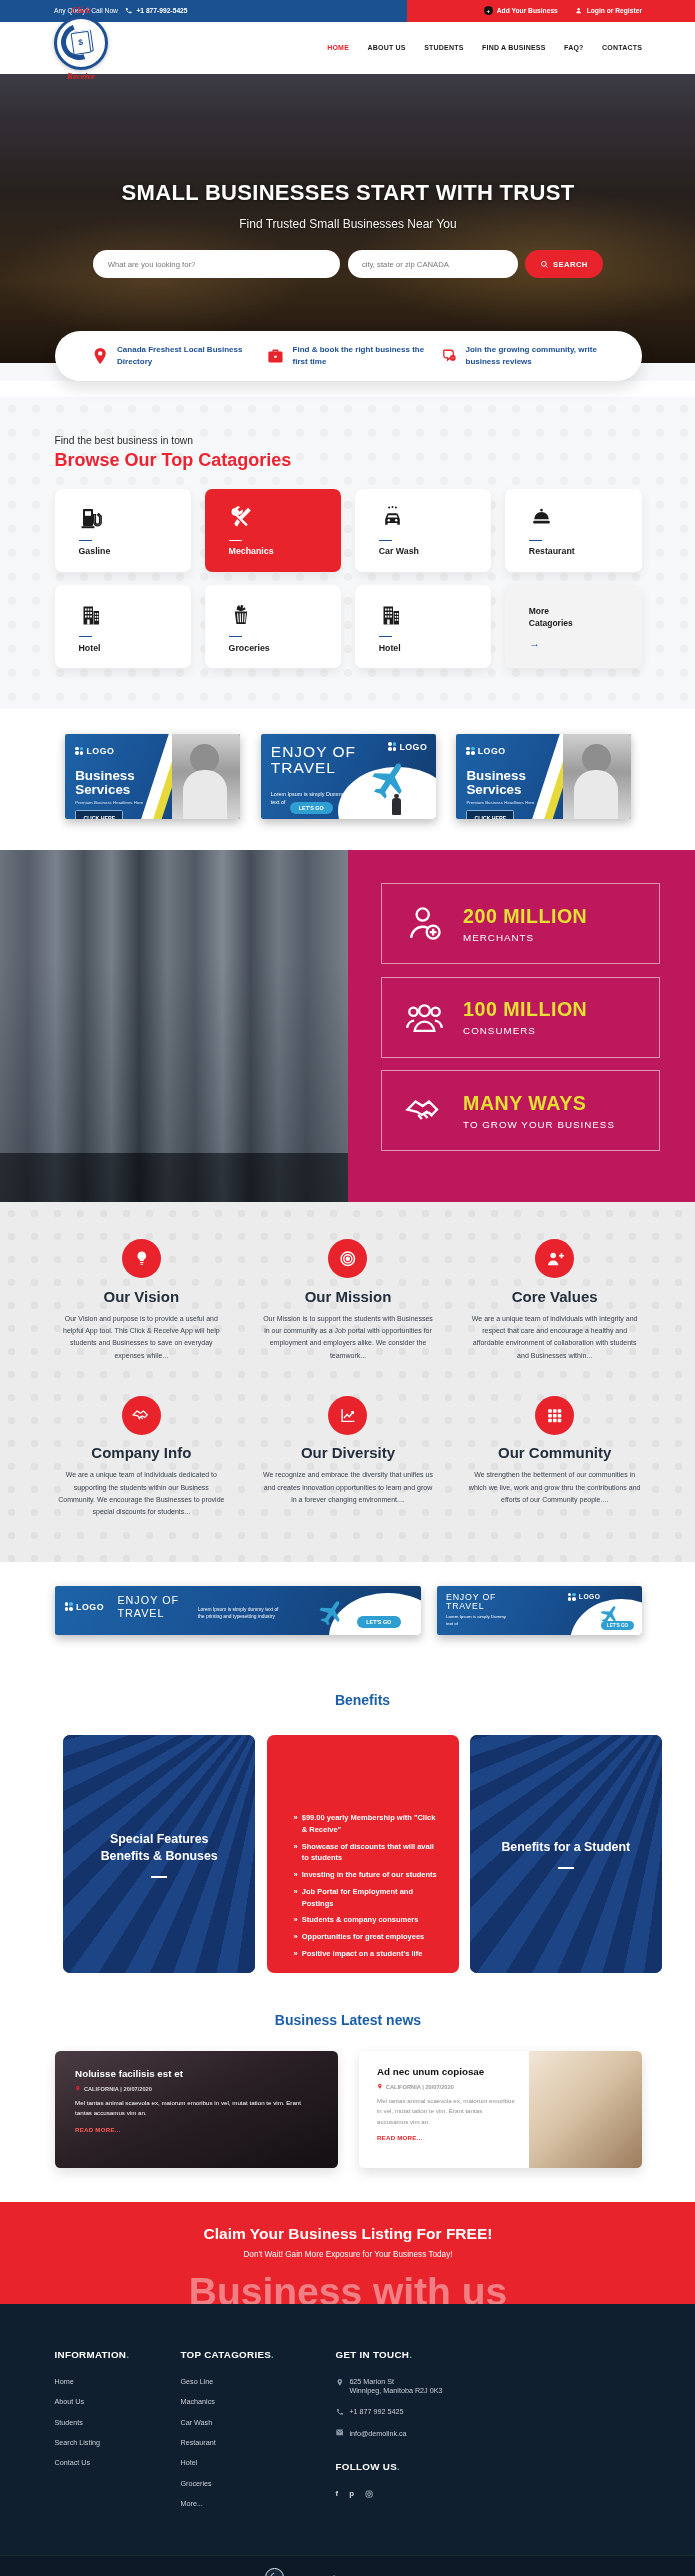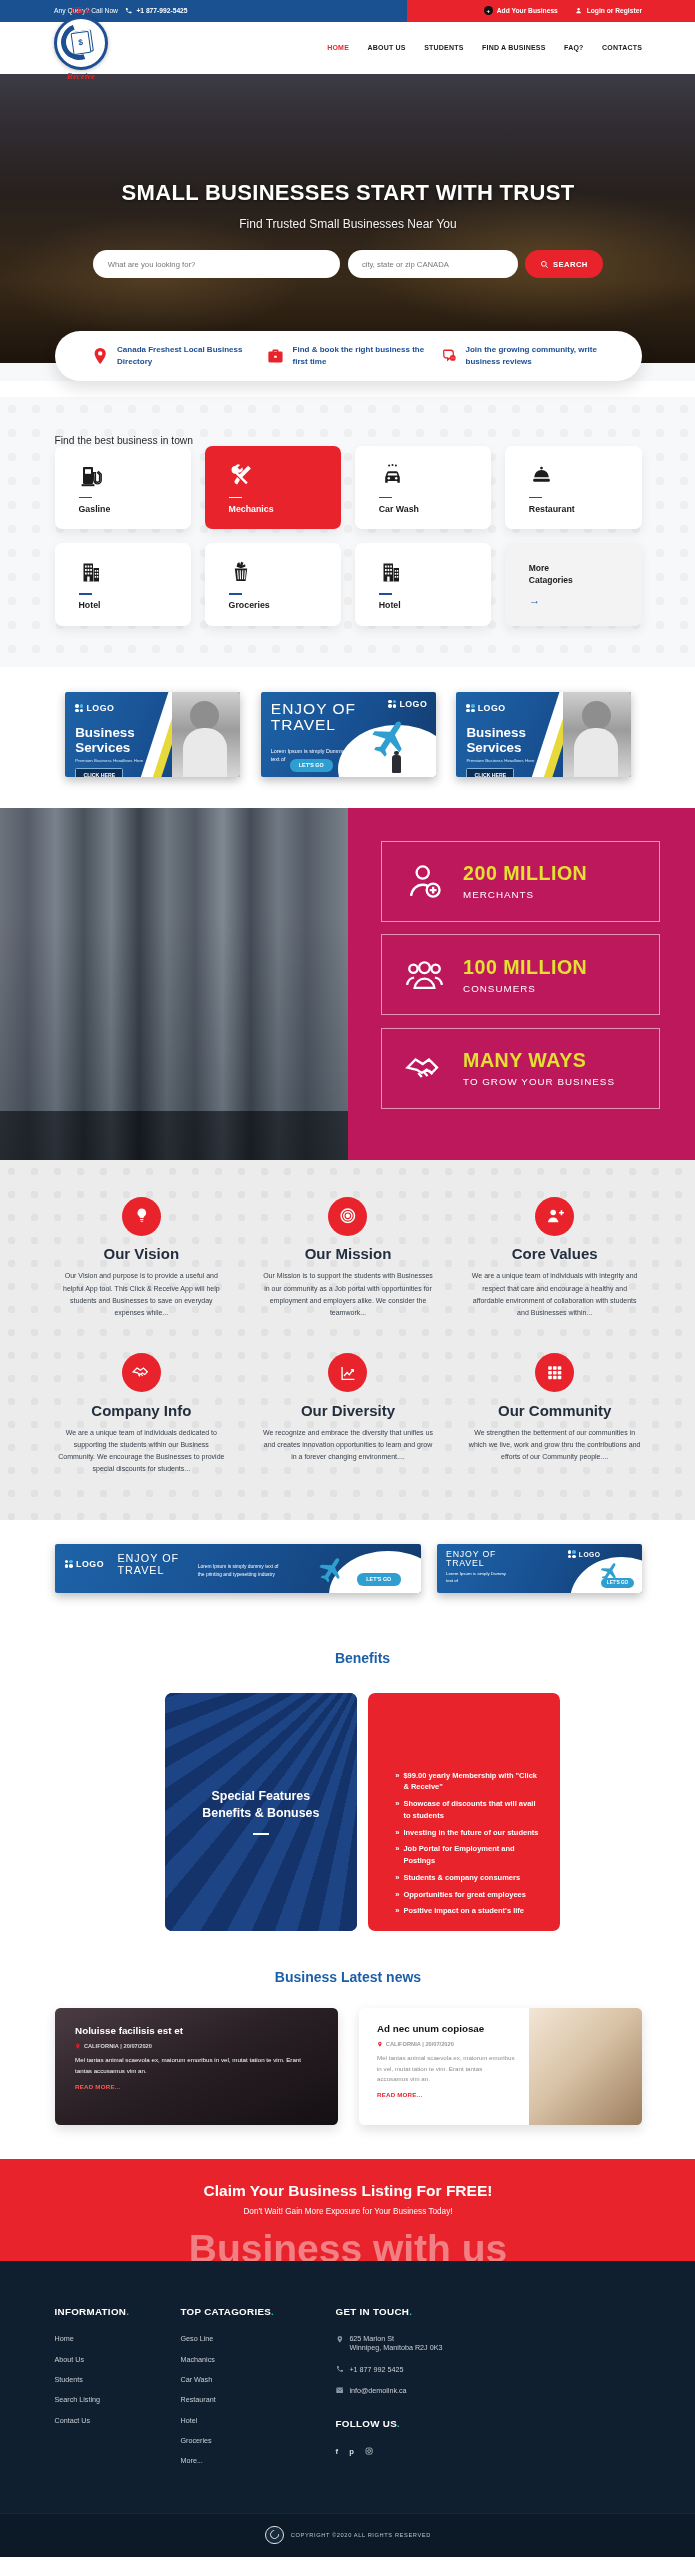--- a/index.html
+++ b/index.html
@@ -281,20 +281,21 @@
             <circle cx="18.6" cy="15.4" r=".7" fill="#fff"></circle>
           </svg>
         <p>Join the growing community, write business reviews</p>
       </div>
     </div>
   </div>
 
   <section class="categories">
     <div class="wrap">
       <div class="cat-kicker">Find the best business in town</div>
+      <h2 class="cat-title">Browse Our Top Catagories</h2>
       <div class="cat-grid">
 
         <div class="cat-card">
           <div class="cat-icon">
               <svg width="24" height="26" viewBox="0 0 24 24" fill="#1c1c1c">
                 <rect x="4" y="3" width="10" height="17" rx="1"></rect>
                 <rect x="6" y="5.2" width="6" height="4.6" fill="#fff"></rect>
                 <rect x="2.6" y="20.2" width="12.8" height="2"></rect>
                 <path d="M14.5 8.6h1.9v7.6a2.1 2.1 0 0 0 4.2 0v-5.4l-2-2 1.1-1.1 2.5 2.5v6a3.7 3.7 0 0 1-7.4 0z" fill="none" stroke="#1c1c1c" stroke-width="1.4"></path>
               </svg>
@@ -680,20 +681,26 @@
           <li>
               <span>»</span>
               <span>Opportunities for great employees</span>
             </li>
           <li>
               <span>»</span>
               <span>Positive impact on a student's life</span>
             </li>
         </ul>
       </div>
+      <div class="ben-card ben-navy">
+        <div class="ben-center">
+          <h3>Benefits for a Student</h3>
+          <div class="ben-dash"></div>
+        </div>
+      </div>
     </div>
   </section>
 
   <section class="news">
     <h2 class="sec-title">Business Latest news</h2>
     <div class="wrap news-row">
       <div class="news-card nc-dark">
         <h3>Noluisse facilisis est et</h3>
         <div class="news-meta">
           <svg width="5.7" height="6.7" viewBox="0 0 24 24" fill="#e8232b">

